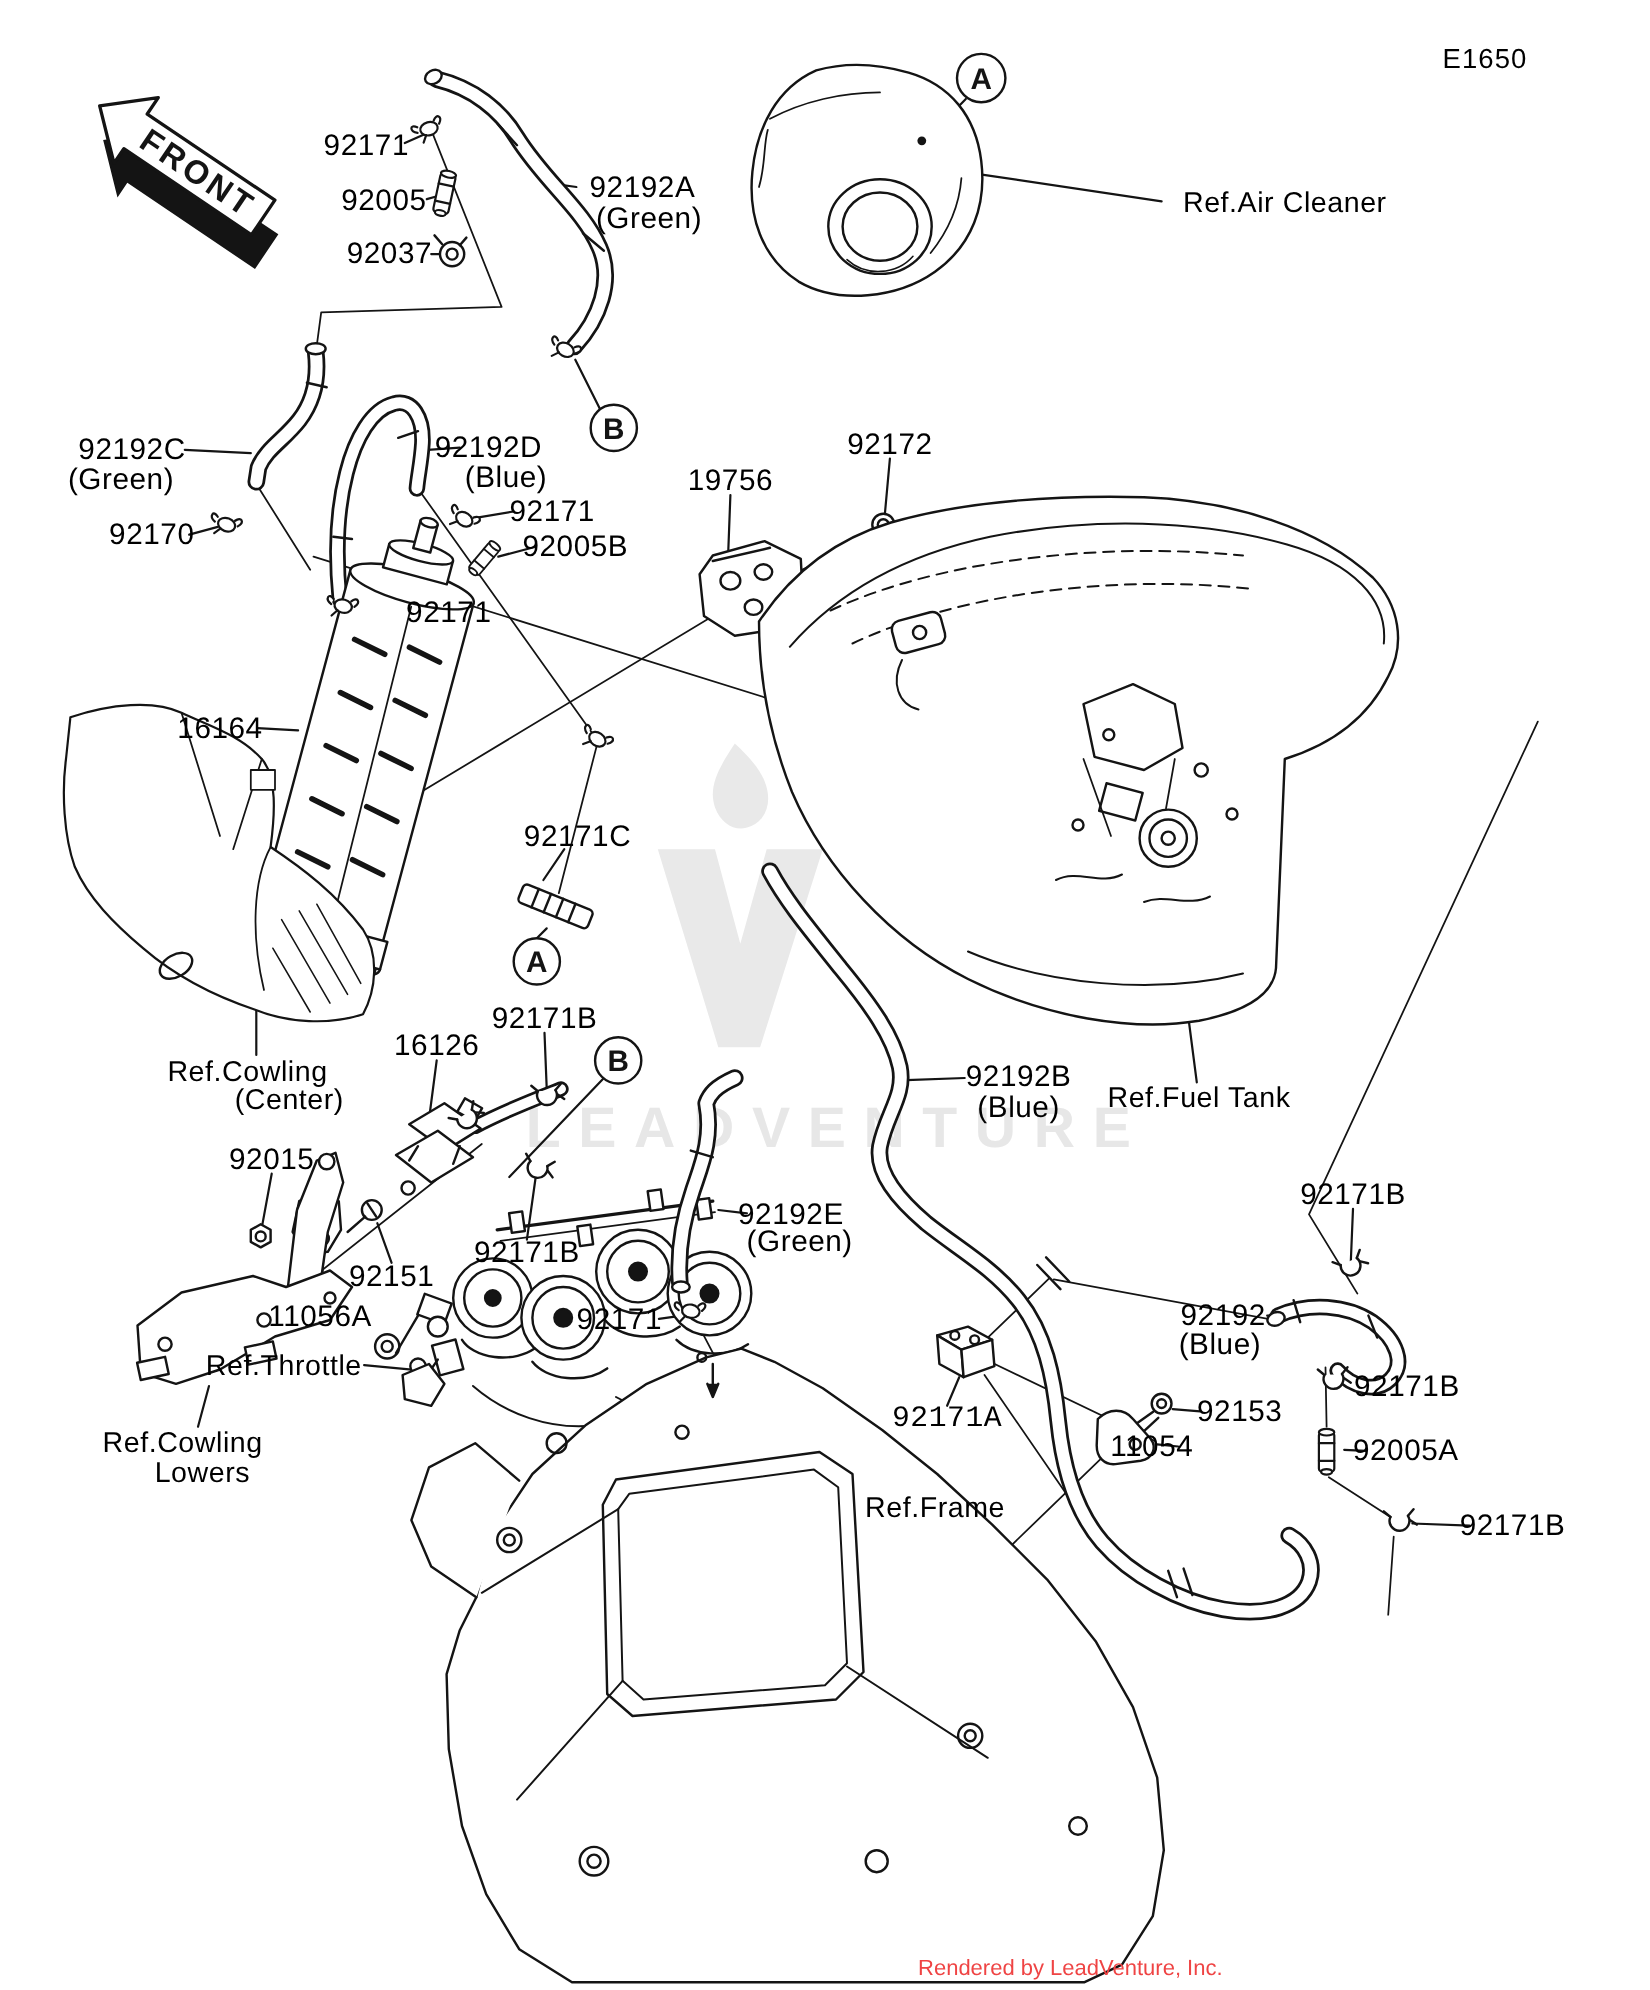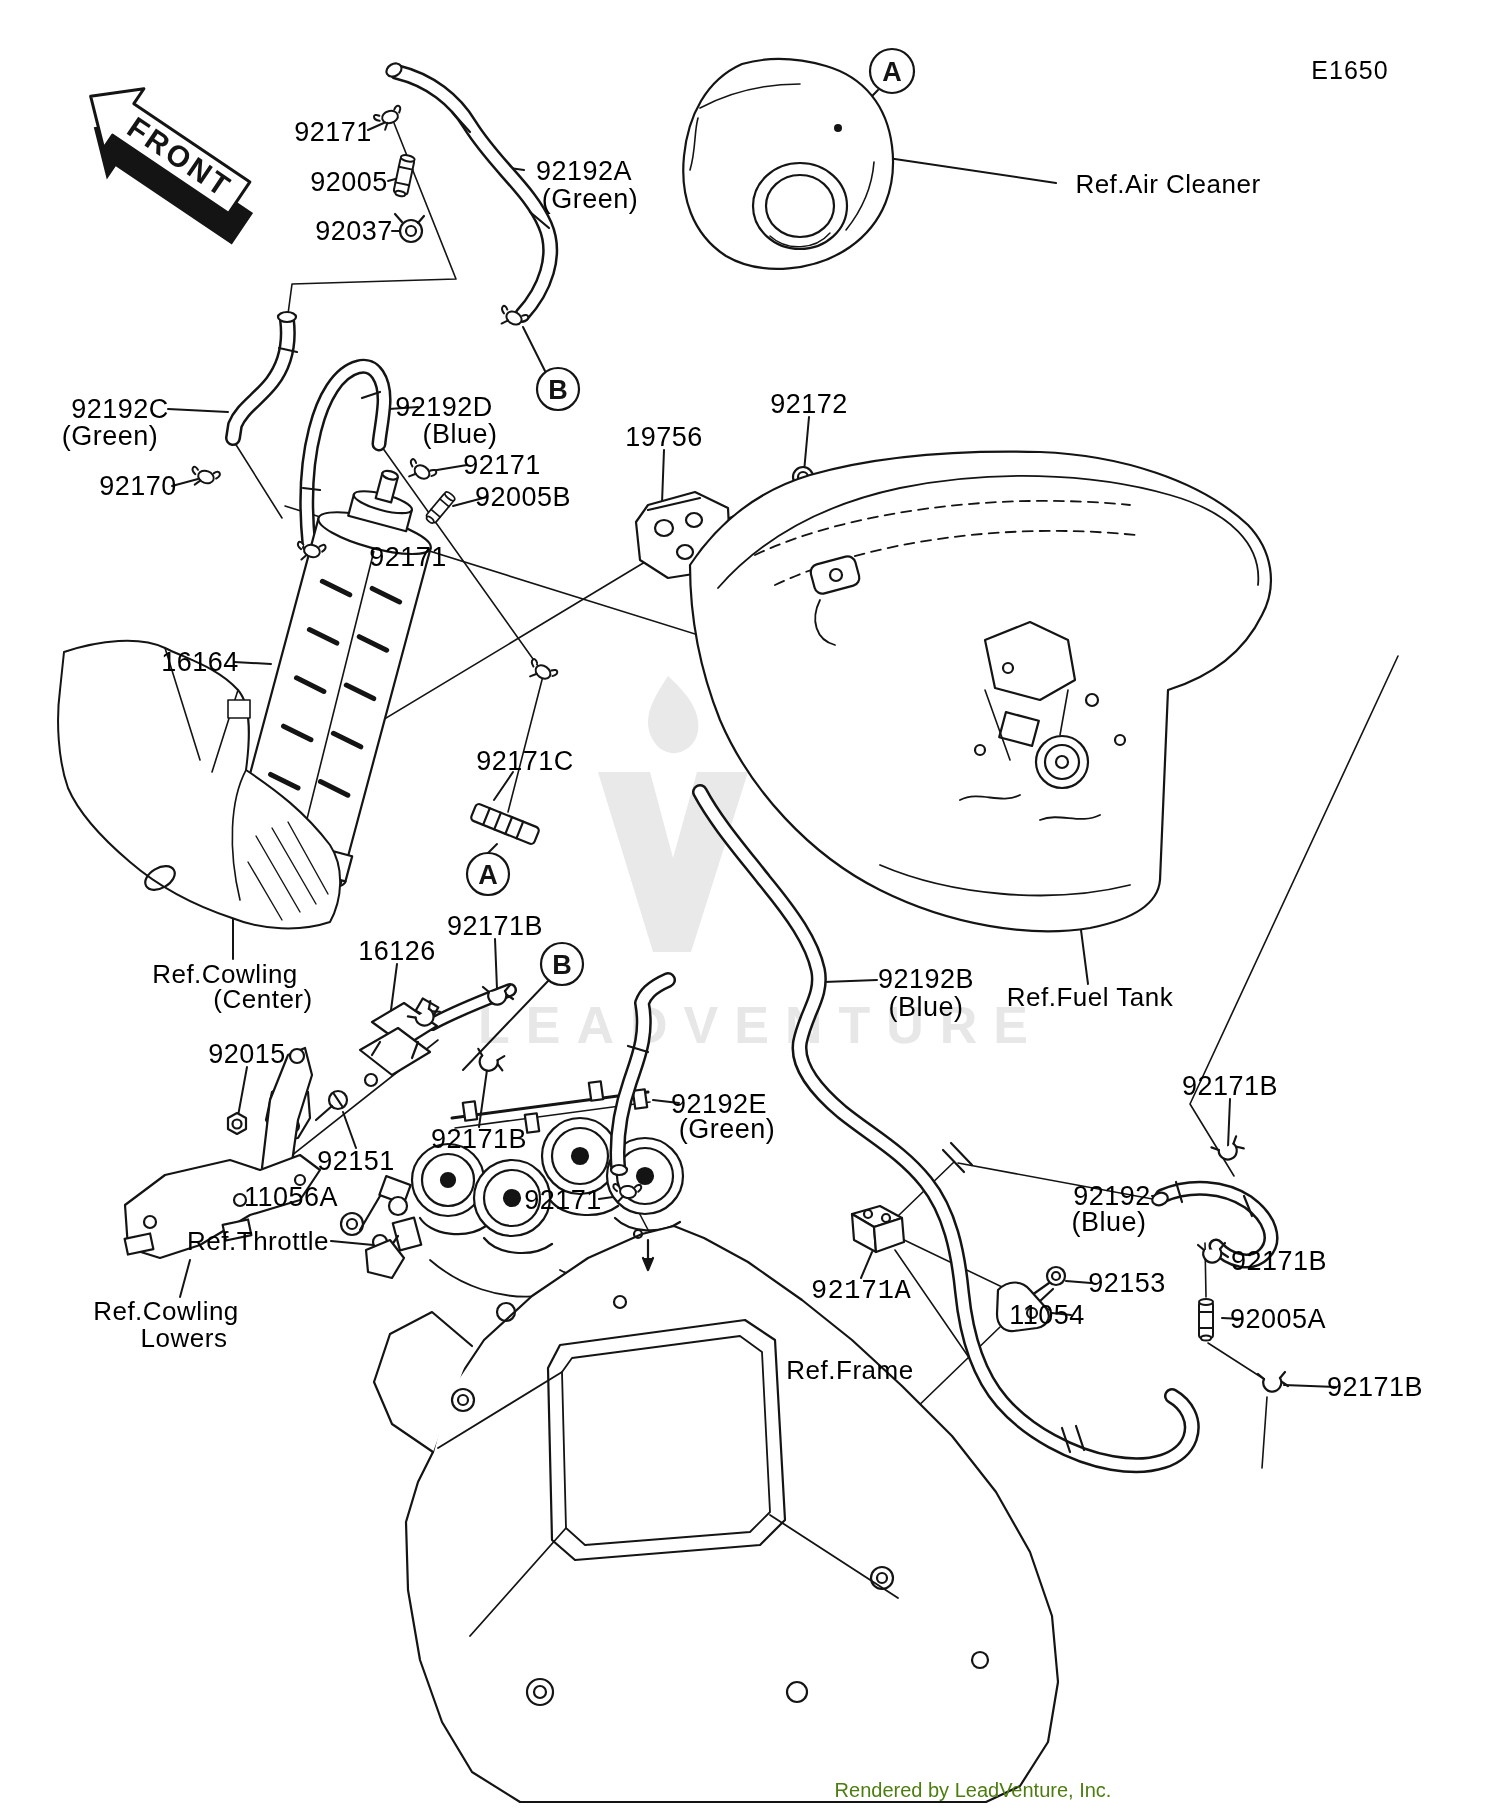--- a/index.html
+++ b/index.html
@@ -4,21 +4,21 @@
 <style>
   html,body{margin:0;padding:0;background:#ffffff;}
   #stage{position:relative;width:1500px;height:1809px;background:#fff;overflow:hidden;
          font-family:"Liberation Sans",sans-serif;}
   #art{position:absolute;left:0;top:0;}
   .co{position:absolute;transform:translate(-50%,-50%);font-size:27px;color:#000;
       white-space:nowrap;letter-spacing:.5px;line-height:1;}
   .ref{font-size:26px;}
   .meta{position:absolute;transform:translate(-50%,-50%);color:#000;white-space:nowrap;}
   #page-code{font-size:25px;letter-spacing:1px;}
-  #credit{font-size:20px;color:#4d7c0f;}
+  #credit{font-size:20px;color:#ef4444;}
 </style>
 </head>
 <body>
 
 <div id="stage">
 
 <svg id="art" width="1500" height="1809" viewBox="0 0 1500 1809" fill="none" stroke="#141414" stroke-width="2.2" stroke-linecap="round" stroke-linejoin="round">
 
   <g stroke="none" fill="#e9e9e9">
     <path d="M 668,676 C 652,700 644,716 650,734 C 656,750 670,757 683,751 C 698,744 702,727 695,710 C 690,698 680,687 668,676 Z"></path>
@@ -386,21 +386,21 @@
     <text x="892" y="81" text-anchor="middle" fill="#141414" stroke="none">A</text>
     <circle cx="558" cy="389" r="21" fill="#ffffff"></circle>
     <text x="558" y="399" text-anchor="middle" fill="#141414" stroke="none">B</text>
     <circle cx="488" cy="874" r="21" fill="#ffffff"></circle>
     <text x="488" y="884" text-anchor="middle" fill="#141414" stroke="none">A</text>
     <circle cx="562" cy="964" r="21" fill="#ffffff"></circle>
     <text x="562" y="974" text-anchor="middle" fill="#141414" stroke="none">B</text>
   </g>
 </svg>
 
-<div class="meta" id="page-code" style="left:1350px;top:54px;margin-top:16px;">E1650</div>
+<div class="meta" id="page-code" style="left:1350px;top:54px;">E1650</div>
 
 <div class="co" style="left:333px;top:132px;">92171</div>
 <div class="co" style="left:349px;top:182px;">92005</div>
 <div class="co" style="left:354px;top:231px;">92037</div>
 <div class="co" style="left:584px;top:171px;">92192A</div>
 <div class="co" style="left:590px;top:199px;">(Green)</div>
 <div class="co ref" style="left:1168px;top:184px;">Ref.Air Cleaner</div>
 <div class="co" style="left:120px;top:409px;">92192C</div>
 <div class="co" style="left:110px;top:436px;">(Green)</div>
 <div class="co" style="left:138px;top:486px;">92170</div>

